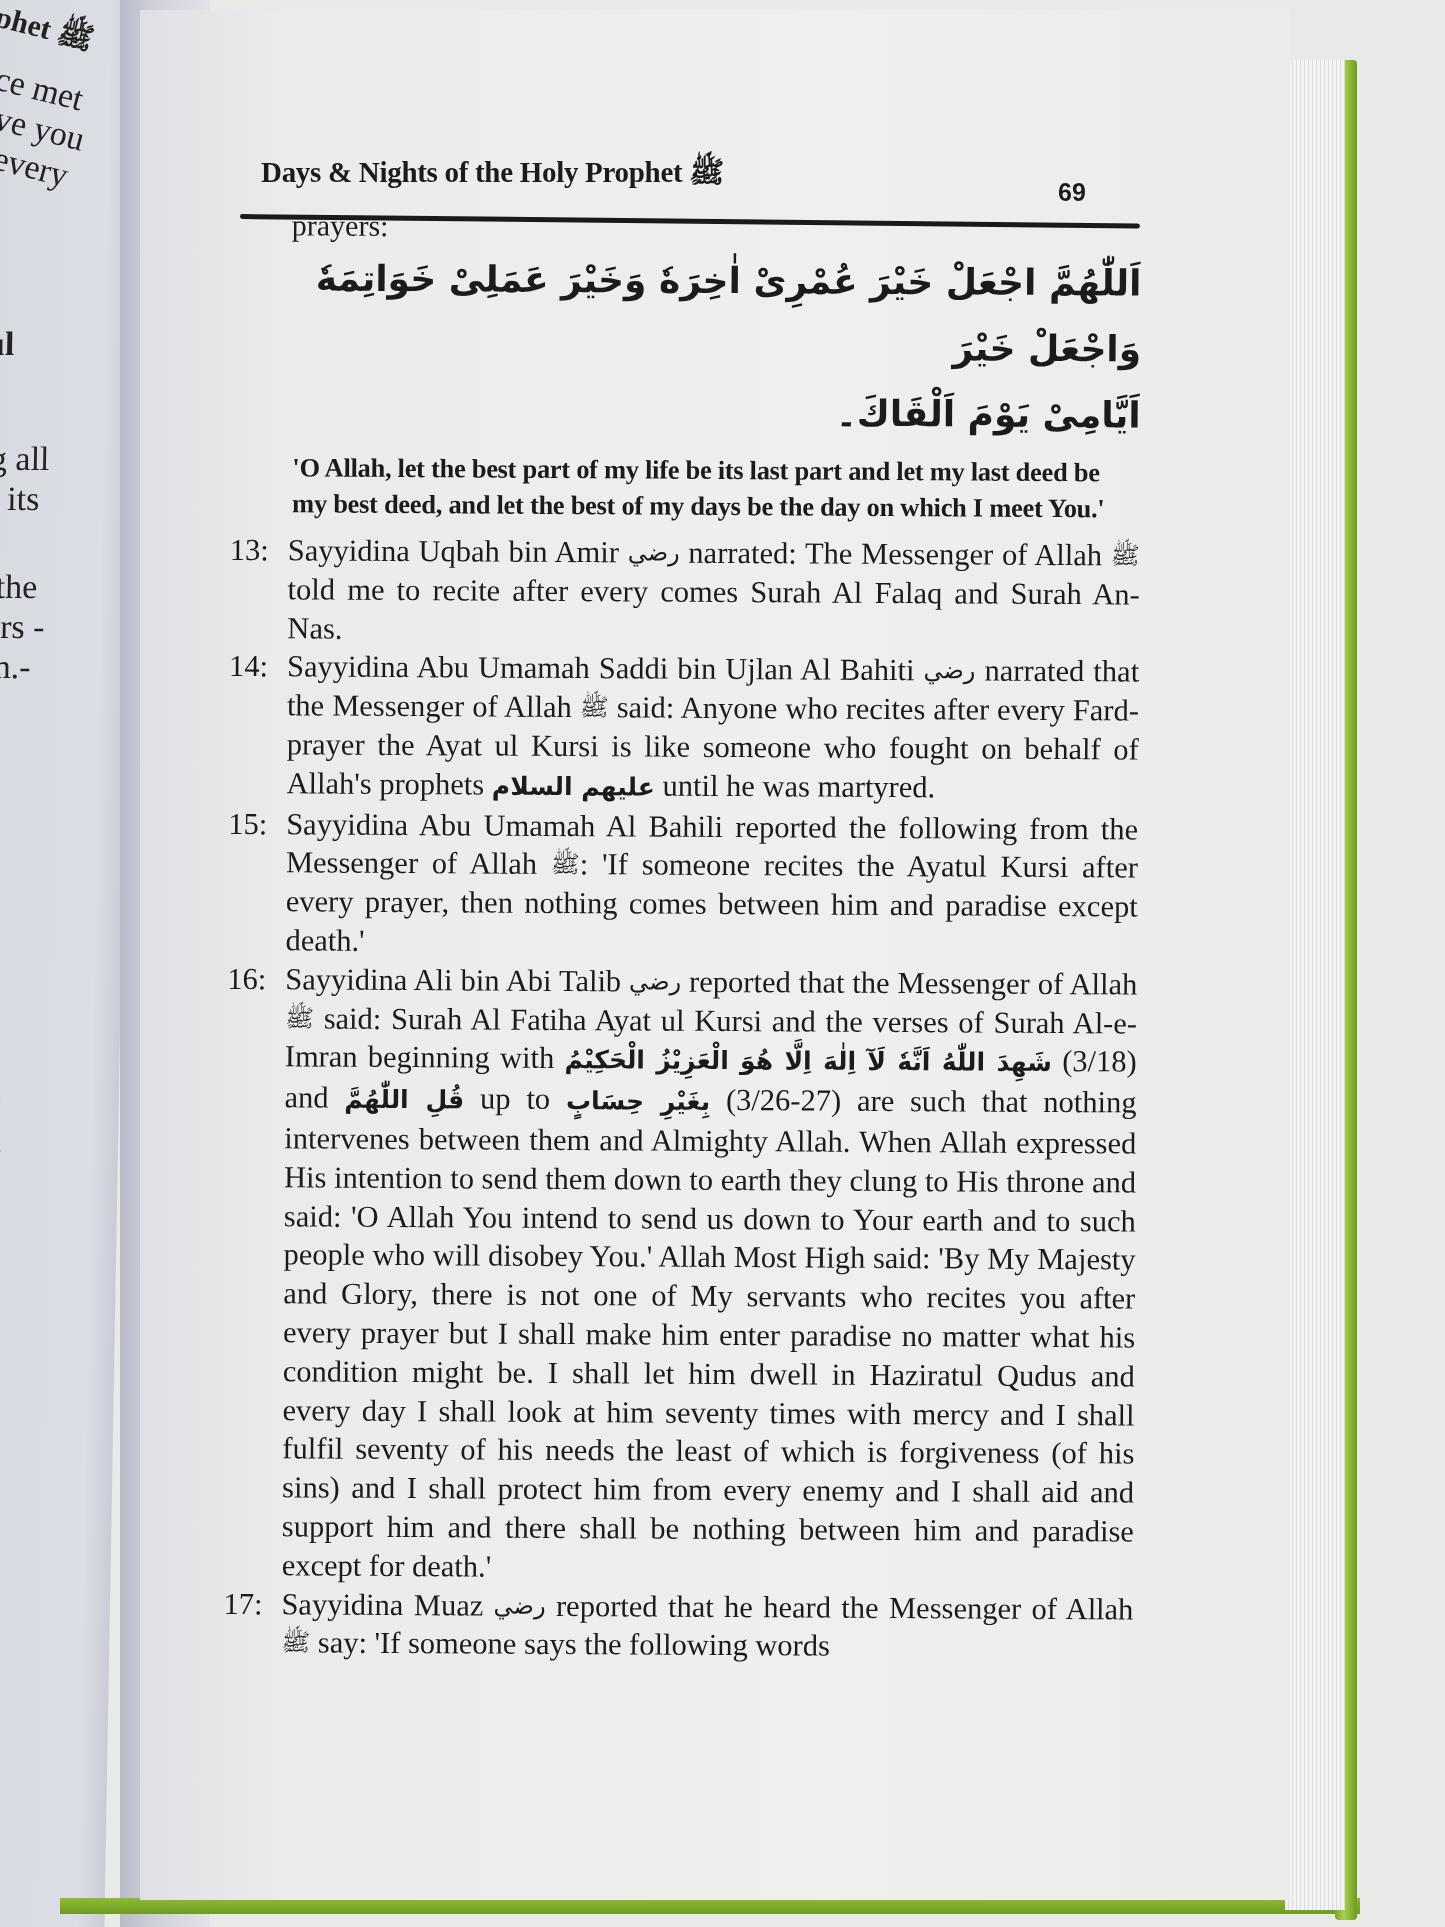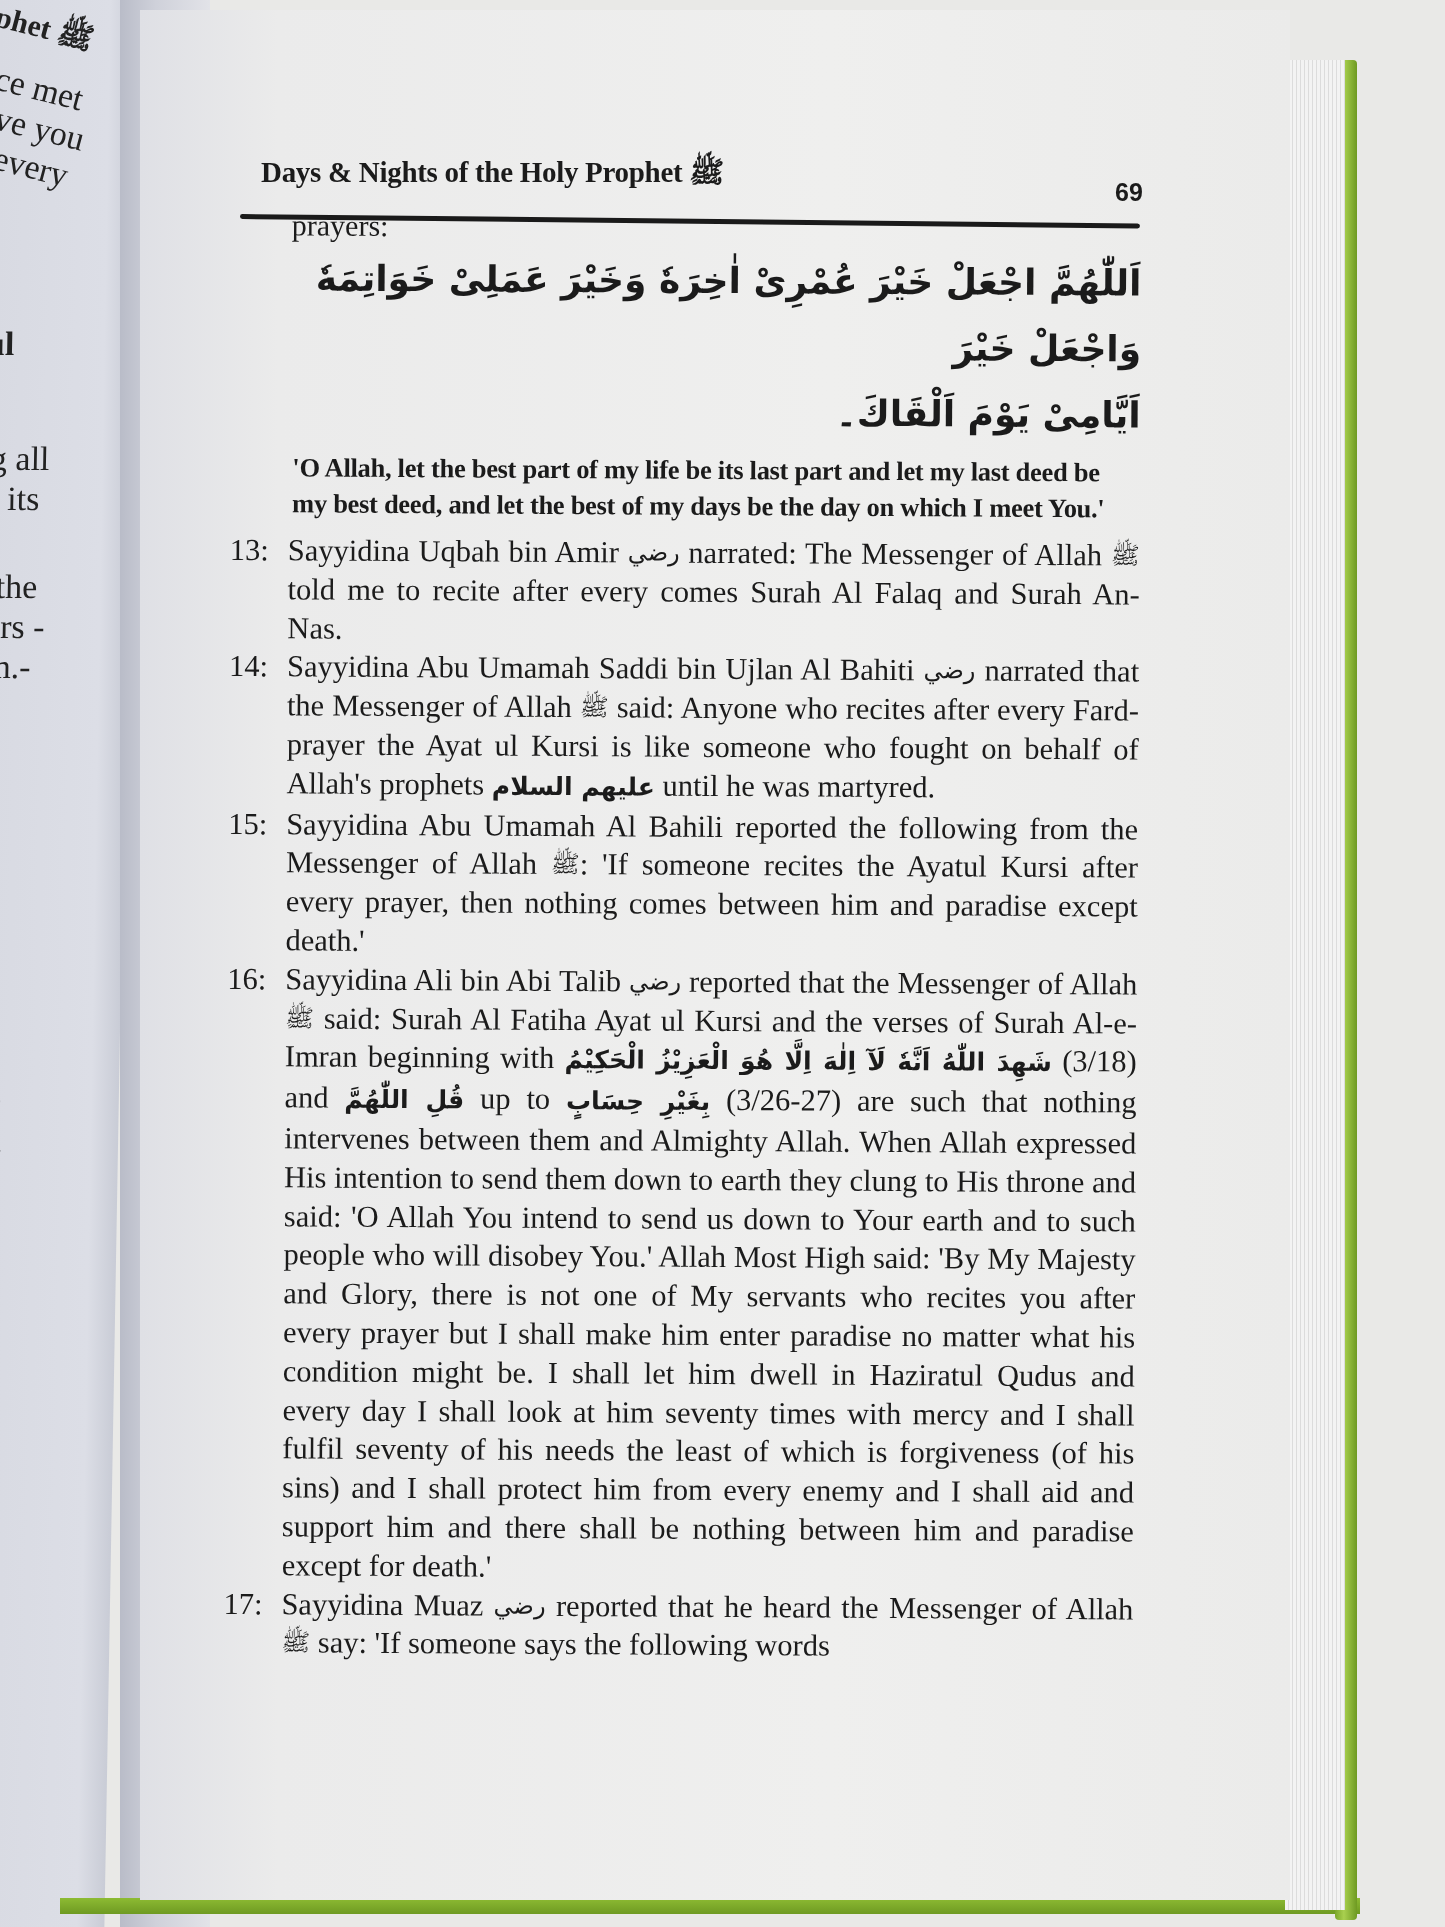--- a/index.html
+++ b/index.html
@@ -41,21 +41,21 @@
     position: absolute; left: 60px; top: 1898px; width: 1300px; height: 16px;
     background: linear-gradient(180deg, #8dbb33, #6e9a22);
   }
   .header {
     position: absolute; left: 261px; top: 155px; width: 900px;
   }
   .header-title {
     font-size: 29px; font-weight: bold; letter-spacing: -0.3px;
   }
   .page-number {
-    position: absolute; left: 1115px; top: 178px; font-size: 25px; font-weight: bold;
+    position: absolute; left: 1058px; top: 178px; font-size: 25px; font-weight: bold;
     font-family: "Liberation Sans", sans-serif;
   }
   .header-rule {
     position: absolute; left: 240px; top: 214px; width: 900px; height: 5px;
     background: #1a1a1a; transform: rotate(0.6deg); transform-origin: left;
     border-radius: 3px;
   }
   .content {
     position: absolute; left: 232px; top: 205px; width: 910px;
     transform: rotate(0.35deg); transform-origin: top left;

